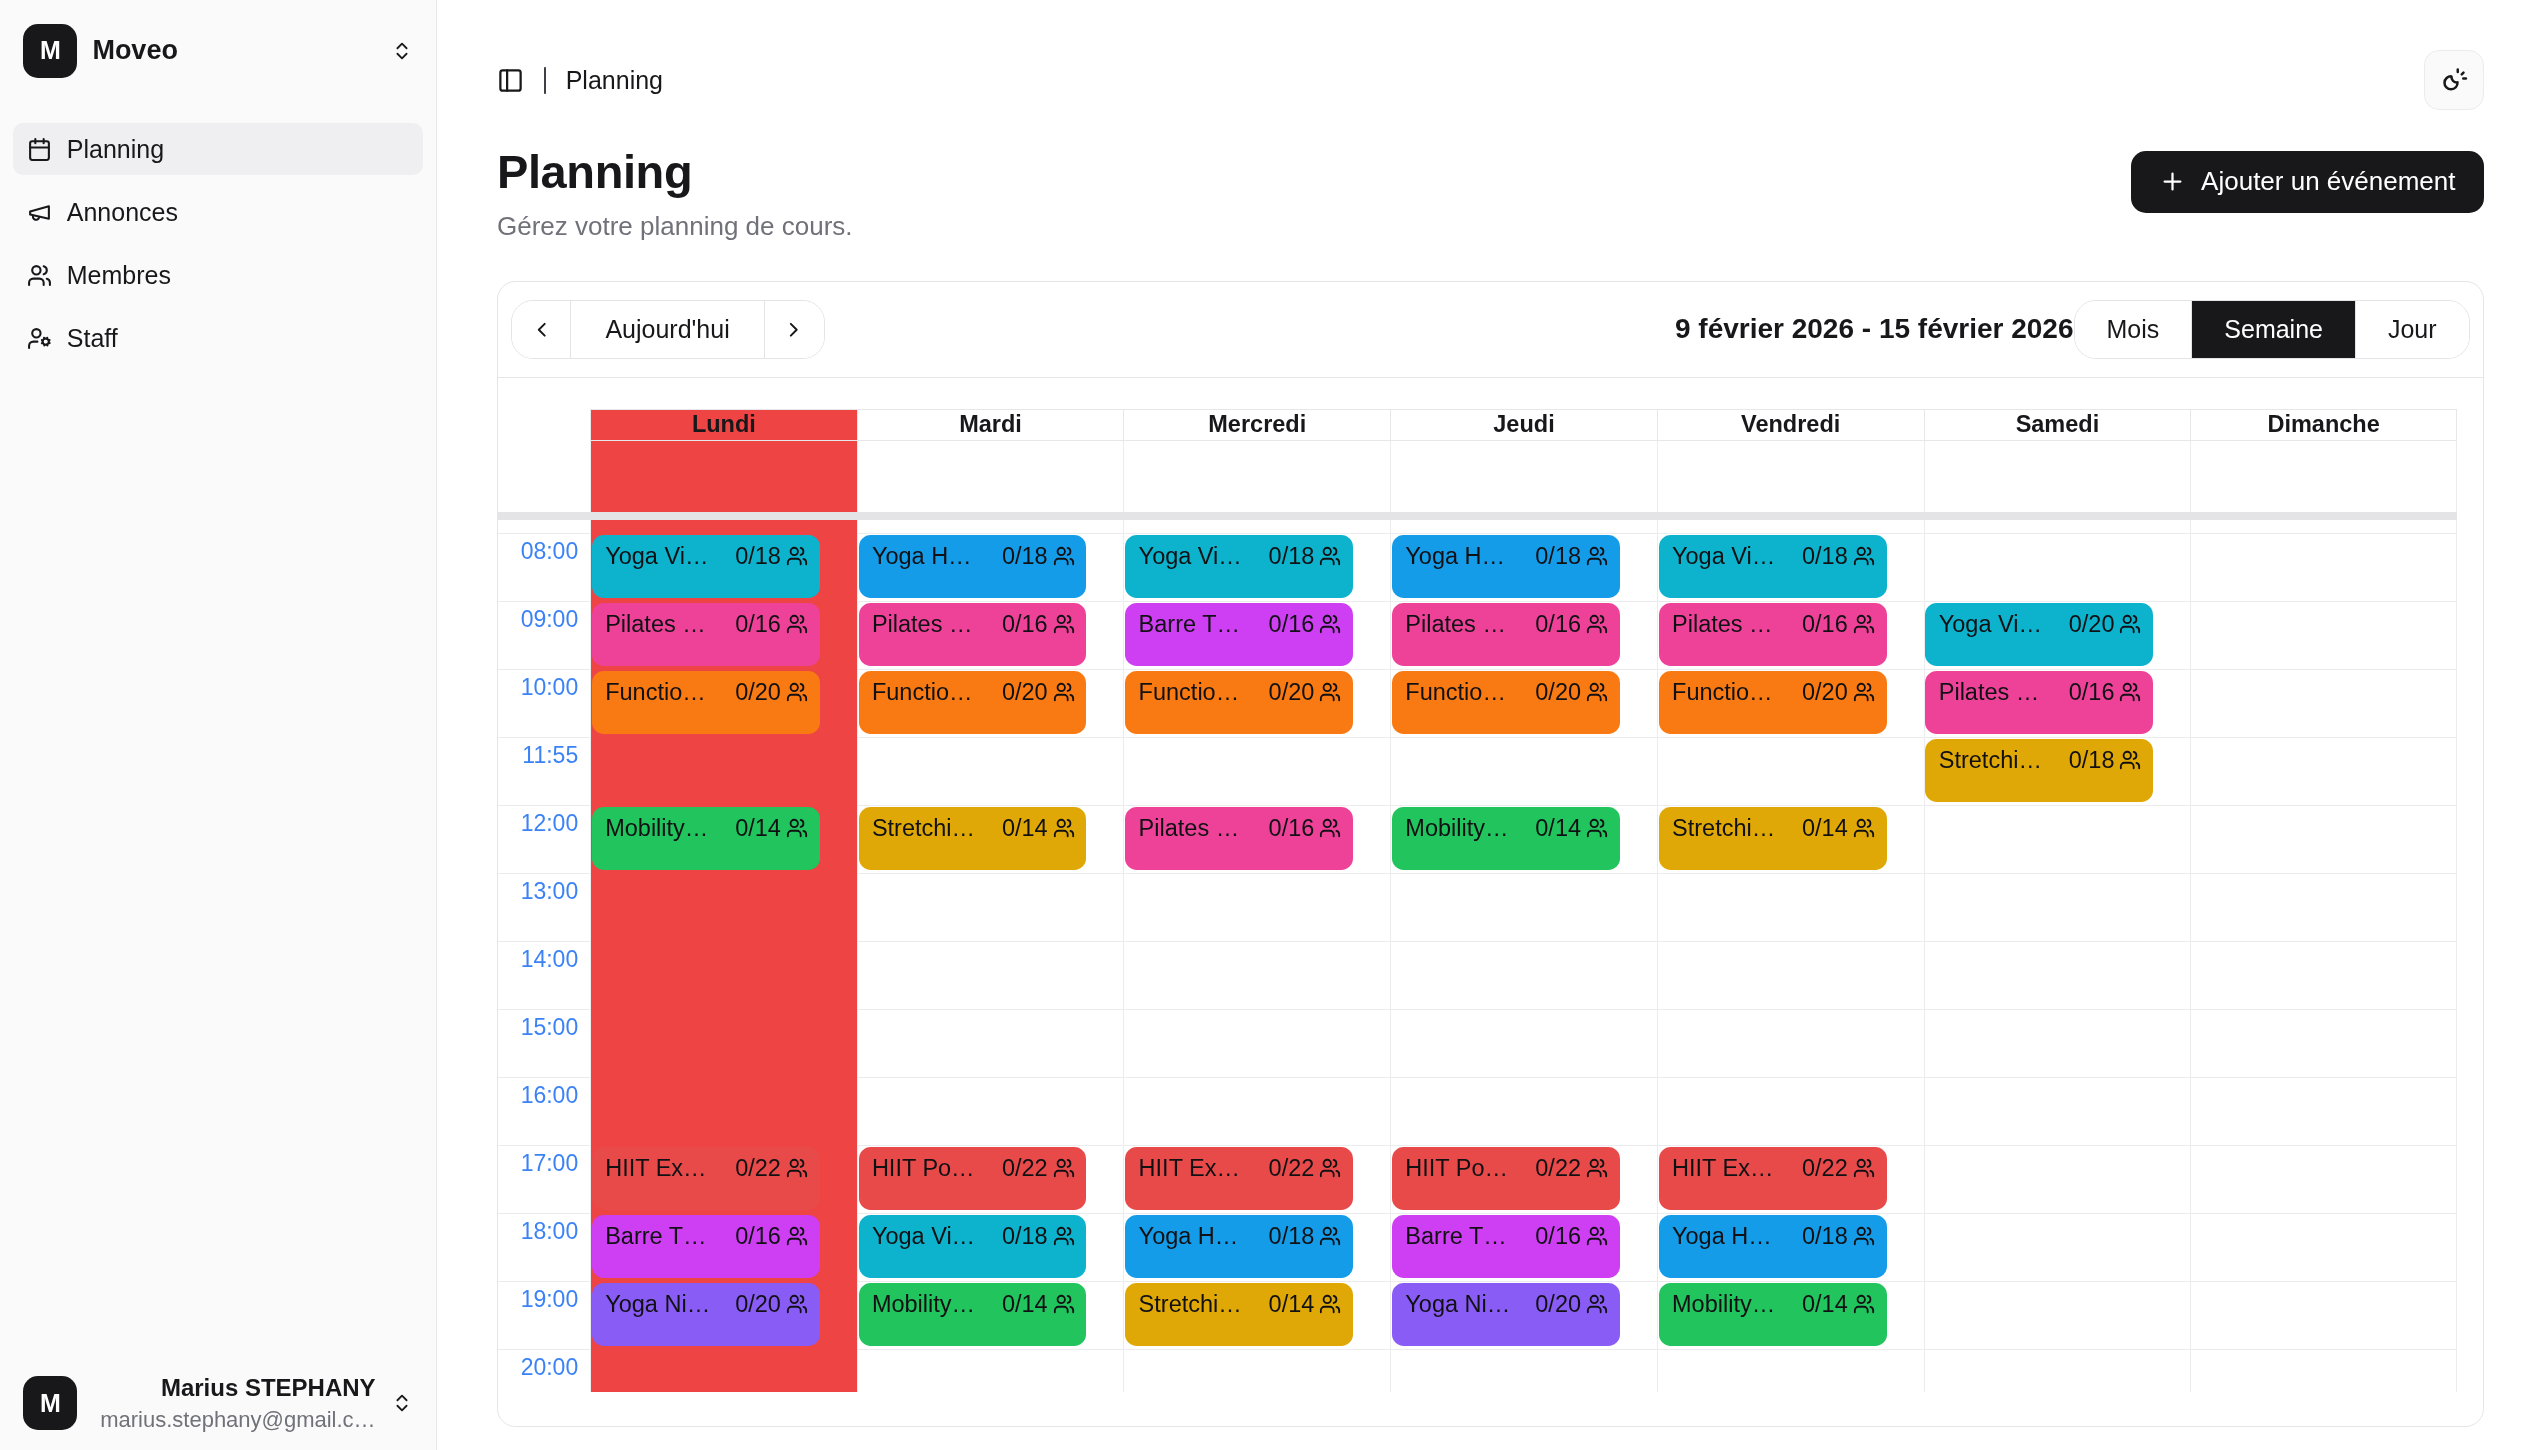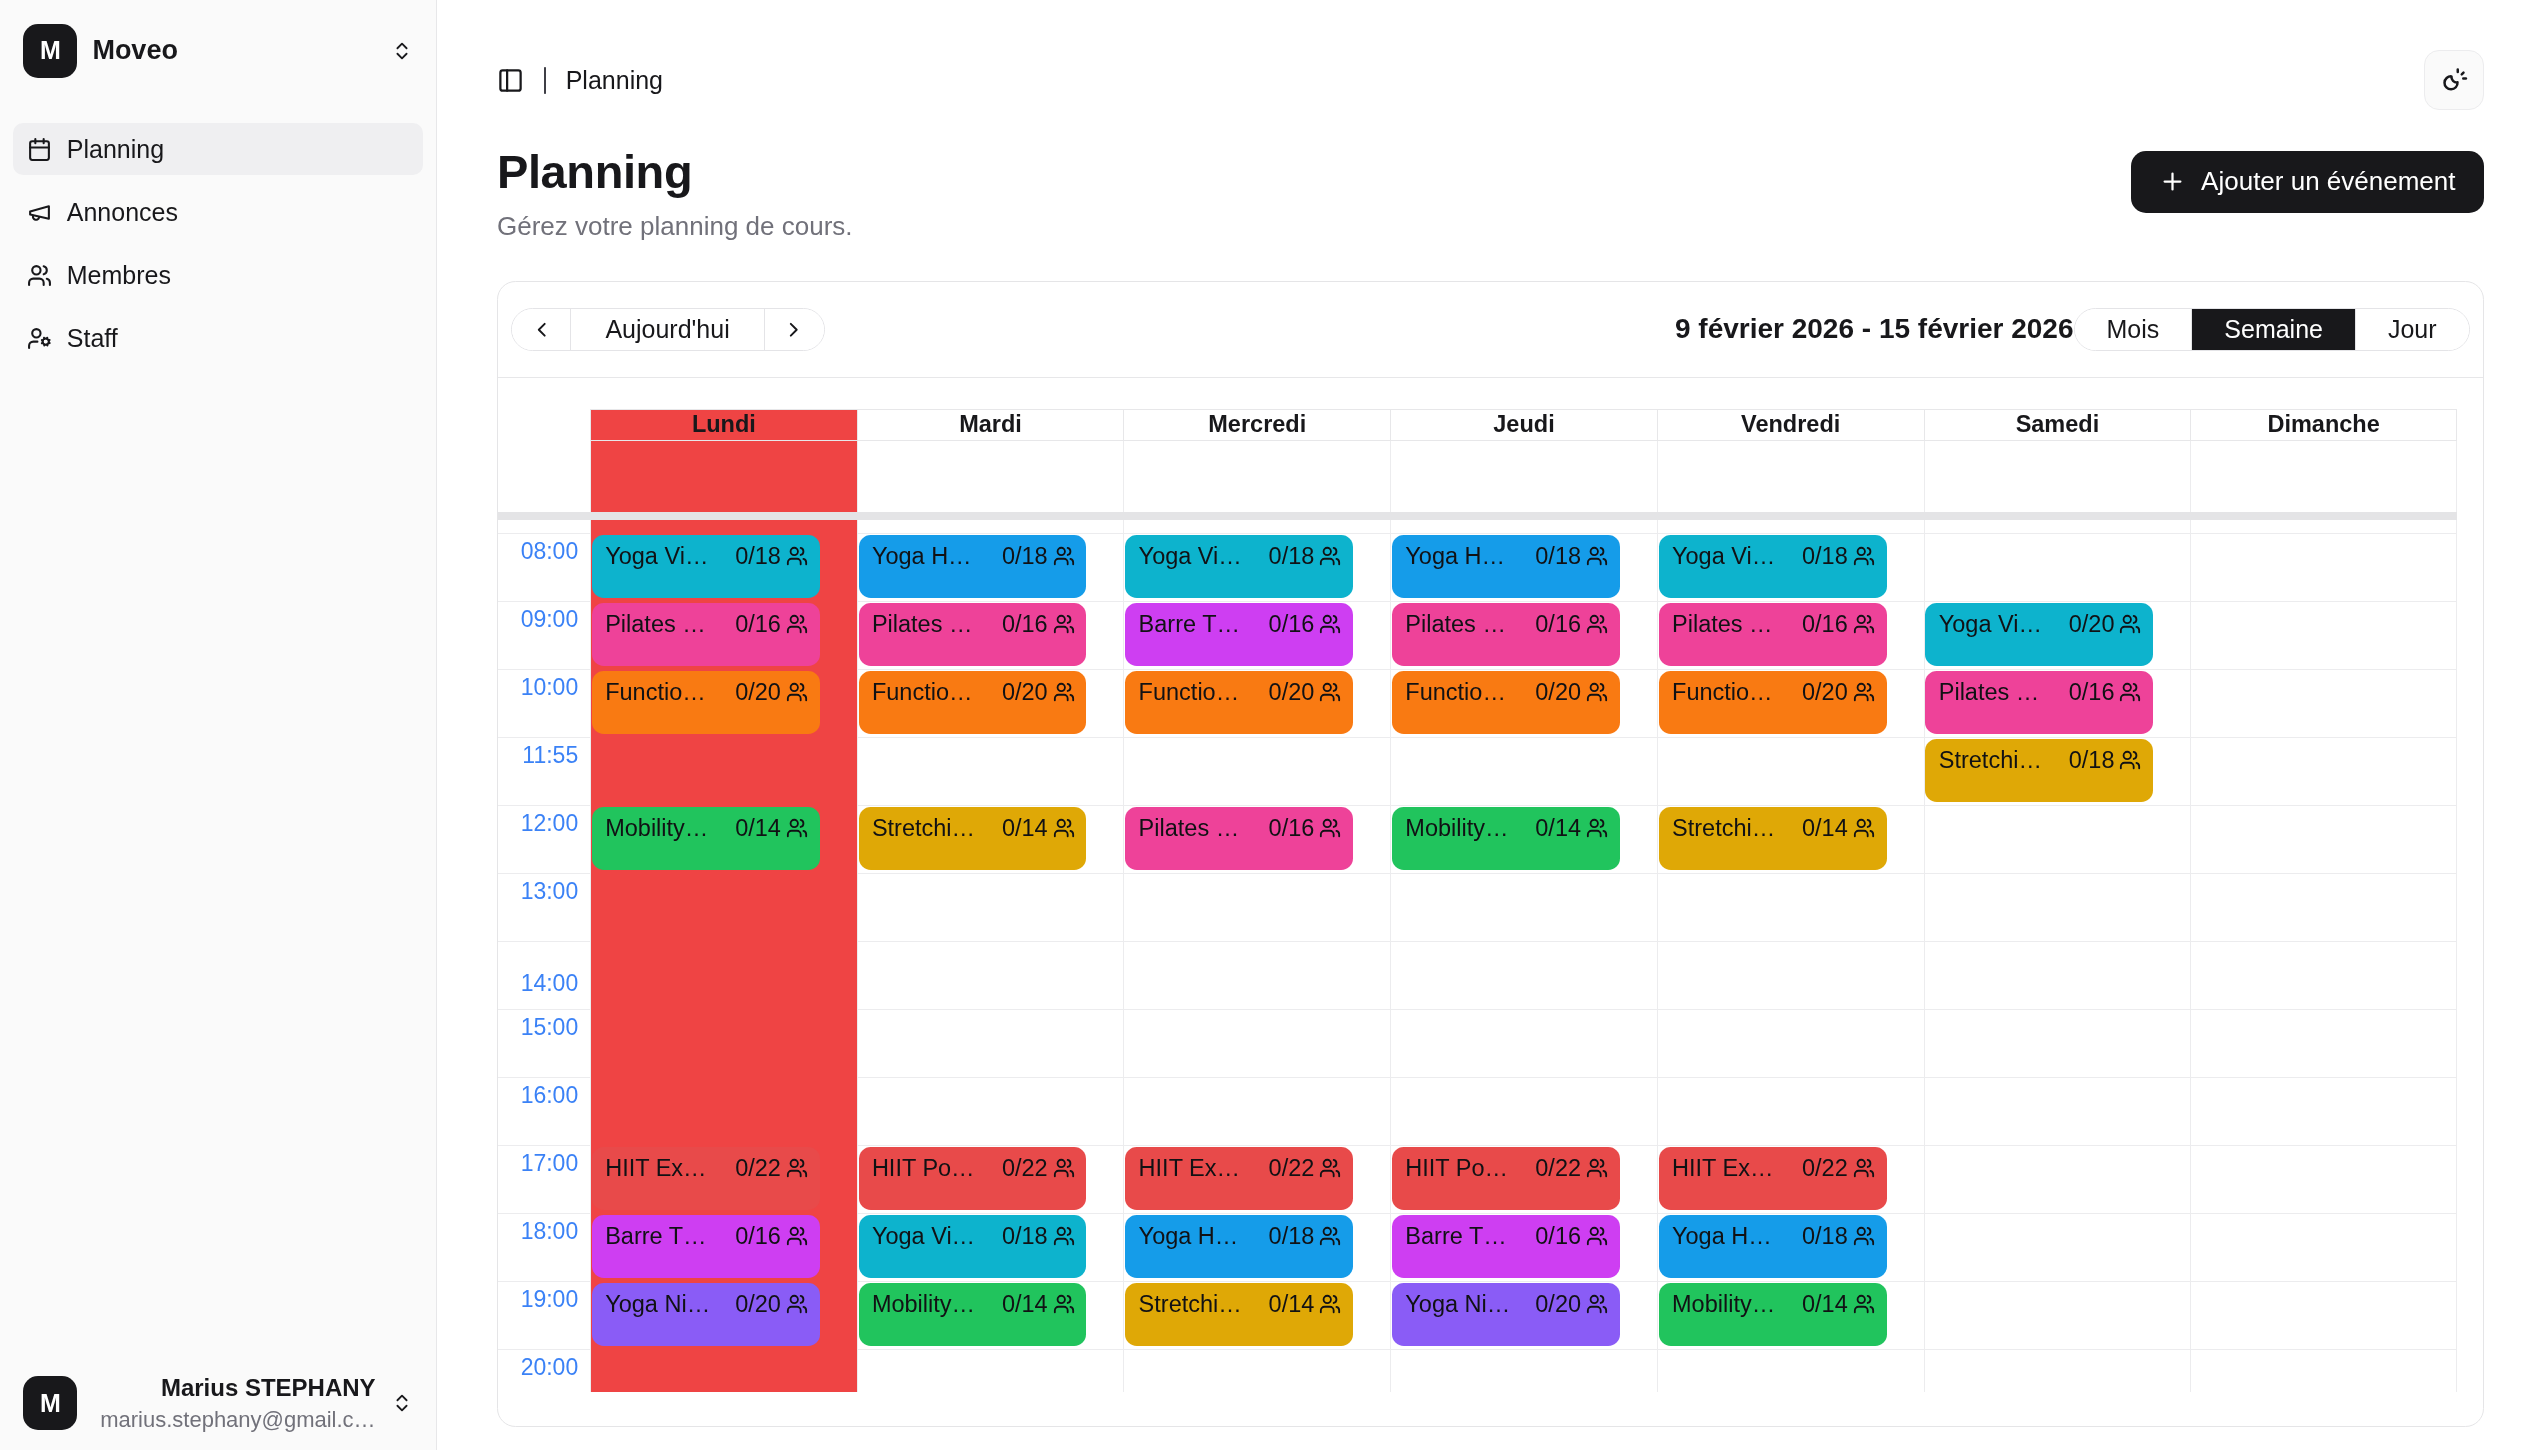--- a/index.html
+++ b/index.html
@@ -29,21 +29,21 @@
   .theme-btn { margin-left:auto; width:60px; height:60px; border-radius:15px; background:#fafafa; border:0.8px solid #ececee; display:flex; align-items:center; justify-content:center; cursor:pointer; color:#18181b; }
 
   .titlerow { margin-top:34px; display:flex; align-items:flex-start; justify-content:space-between; }
   h1.page-title { font-size:47px; font-weight:700; letter-spacing:-0.4px; }
   .page-sub { margin-top:11.8px; font-size:26px; color:#71717a; }
   .btn-primary { margin-top:6.7px; display:flex; align-items:center; gap:15px; background:#18181b; color:#fff; border:none; border-radius:15px; height:62px; padding:0 28.5px; font-size:26px; font-weight:500; font-family:inherit; cursor:pointer; }
 
   
   .card { margin-top:39px; height:1146px; background:#fff; border:0.8px solid #e5e5e7; border-radius:18.5px; overflow:hidden; }
   .toolbar { height:96px; display:flex; align-items:center; padding:0 13.4px; border-bottom:0.8px solid #e7e7e9; }
-  .seg { display:flex; border:0.8px solid #e4e4e7; border-radius:22px; overflow:hidden; background:#fff; height:43px; }
+  .seg { display:flex; border:0.8px solid #e4e4e7; border-radius:22px; overflow:hidden; background:#fff; height:59px; }
   .seg button { background:#fff; border:none; font-family:inherit; font-size:25px; font-weight:500; color:#18181b; display:flex; align-items:center; justify-content:center; cursor:pointer; }
   .seg .divided { border-right:0.8px solid #e4e4e7; }
   .seg .chev { width:59px; }
   .seg .today { padding:0 34px; }
   .range-title { flex:1; text-align:right; font-size:28px; font-weight:700; }
   .seg-views button { padding:0 32px; }
   .seg-views button.active { background:#18181b; color:#fff; }
 
   
   .grid-wrap { padding-top:31px; }
@@ -235,21 +235,21 @@
             <div class="gline" style="top: 693px;"></div>
             <div class="gline" style="top: 761px;"></div>
             <div class="gline" style="top: 829px;"></div>
             <div class="gutter-col">
               <div class="tlabel" style="top:17.6px">08:00</div>
               <div class="tlabel" style="top:86px">09:00</div>
               <div class="tlabel" style="top:154px">10:00</div>
               <div class="tlabel" style="top:222px">11:55</div>
               <div class="tlabel" style="top:290px">12:00</div>
               <div class="tlabel" style="top:358px">13:00</div>
-              <div class="tlabel" style="top:450px">14:00</div>
+              <div class="tlabel" style="top:426px">14:00</div>
               <div class="tlabel" style="top:494px">15:00</div>
               <div class="tlabel" style="top:562px">16:00</div>
               <div class="tlabel" style="top:630px">17:00</div>
               <div class="tlabel" style="top:698px">18:00</div>
               <div class="tlabel" style="top:766px">19:00</div>
               <div class="tlabel" style="top:834px">20:00</div>
             </div>
             <div class="day-col today-bg">
               <div class="event" style="top: 15px; background: rgb(13, 179, 205);">
                 <span class="ev-title">Yoga Vi…</span>

